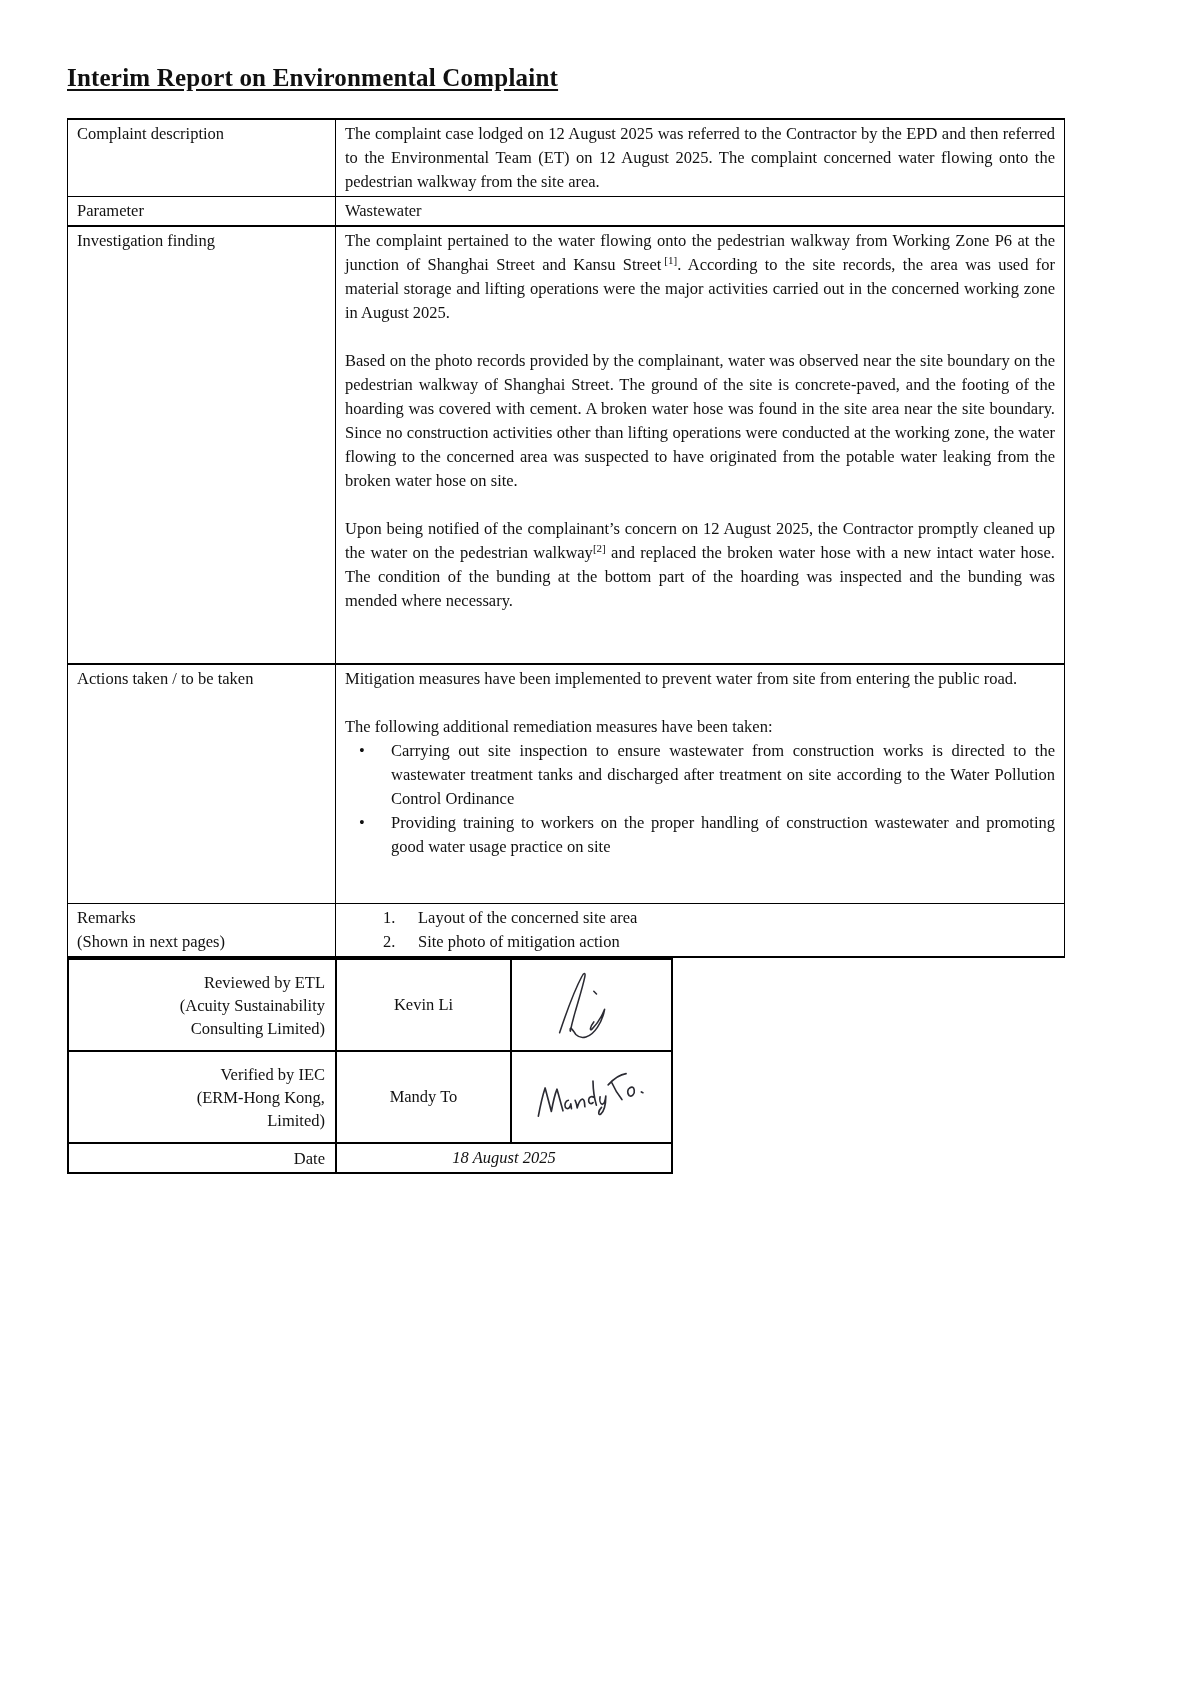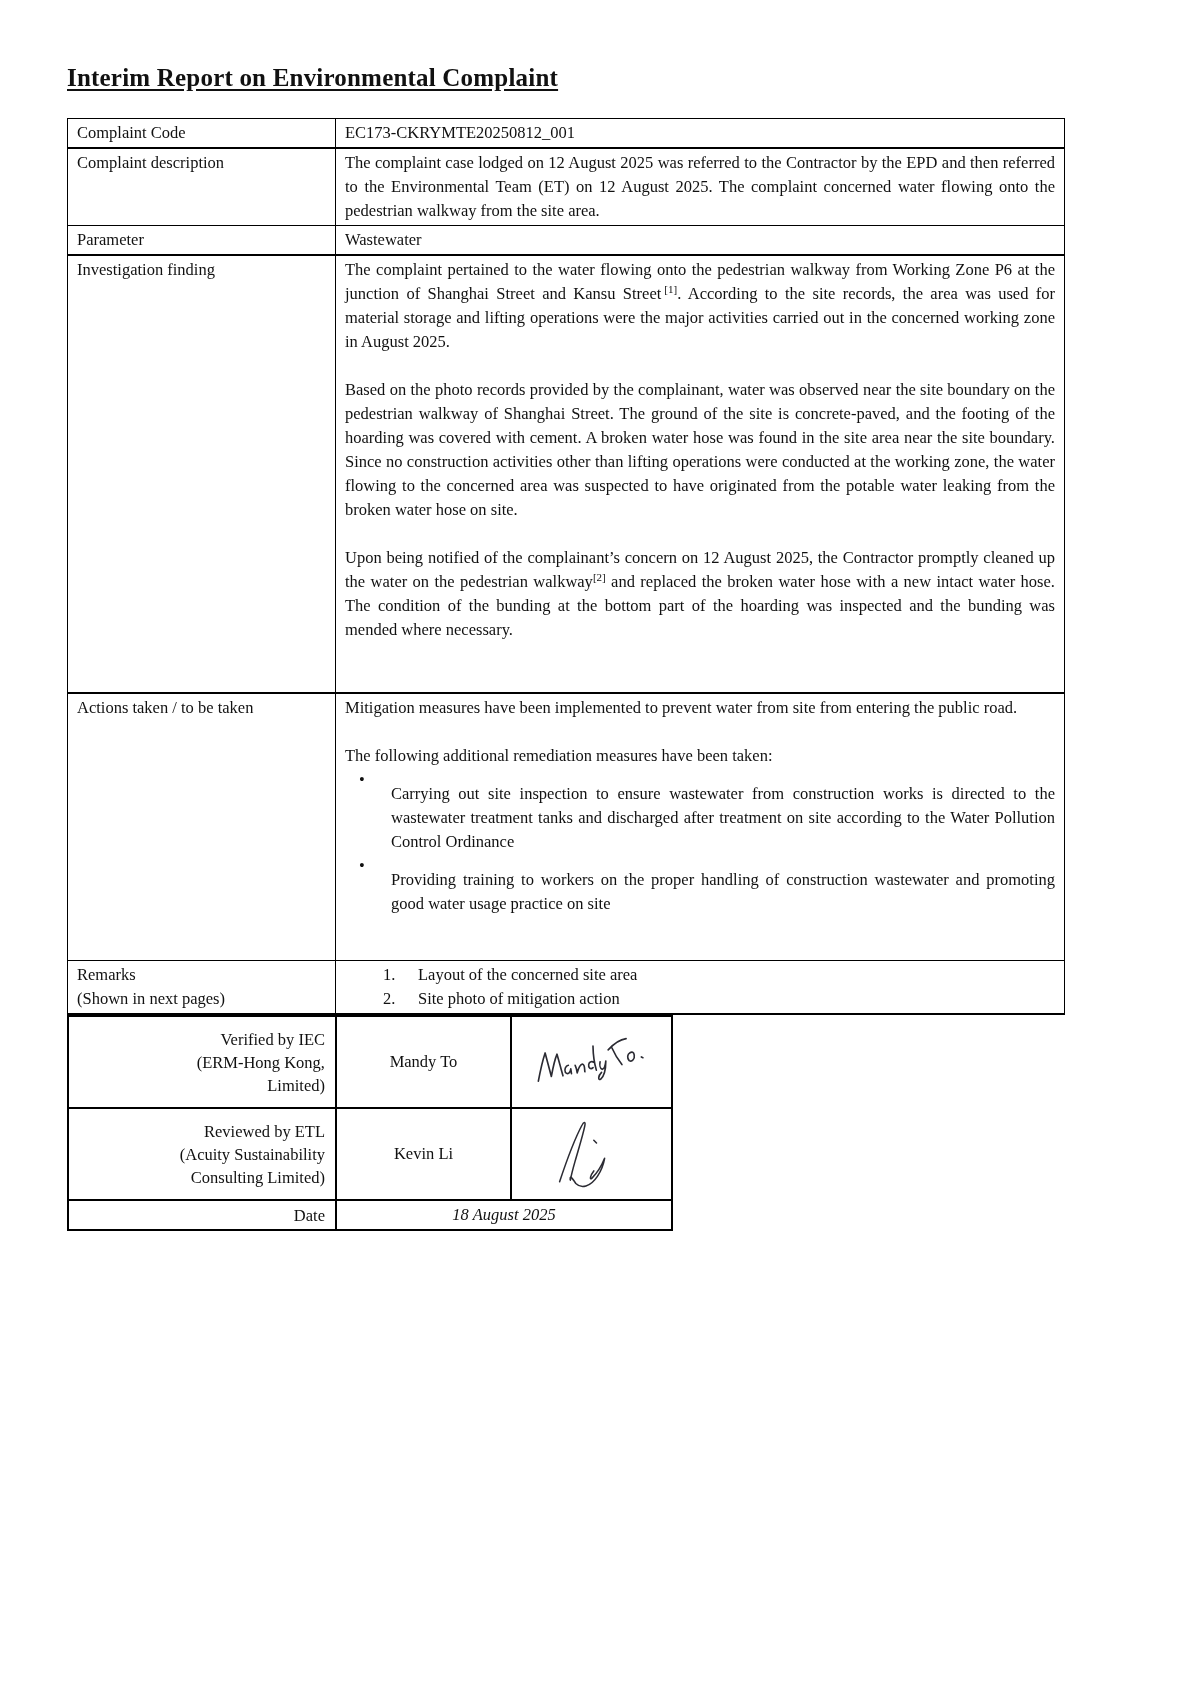--- a/index.html
+++ b/index.html
@@ -35,21 +35,21 @@
   .just { text-align: justify; }
   .para { margin-bottom: 24px; }
   .para:last-child { margin-bottom: 6px; }
   .pad-tail { padding-bottom: 44px !important; }
 
   sup.ref { font-size: 11px; line-height: 0; vertical-align: super; }
   sup.ref.spaced { margin-left: 3px; }
 
   .bullet-row { display: flex; margin-top: 0px; }
   .bullet-marker { width: 14px; padding-left: 14px; flex: none; }
-  .bullet-text { flex: 1; margin-left: 32px; text-align: justify; margin-top: 14px; }
+  .bullet-text { flex: 1; margin-left: 32px; text-align: justify; }
 
   .remark-list { padding-left: 38px; }
   .remark-item { display: flex; }
   .remark-num { width: 35px; flex: none; }
 
   .stable { width: 604px; font-size: 16.5px; margin-top: 0px; }
   .stable td { border-width: 2px; }
   .stable col.s-label { width: 268px; }
   .stable col.s-name  { width: 175px; }
   .stable col.s-sign  { width: 161px; }
@@ -76,24 +76,20 @@
   <div class="doc-title">Interim Report on Environmental Complaint</div>
 
   <table class="rtable">
     <colgroup>
         <col class="c-label">
         <col class="c-value">
       </colgroup>
 
     <tbody>
 
-    <tr>
-      <td>Complaint Code</td>
-      <td>EC173-CKRYMTE20250812_001</td>
-    </tr>
 
     <tr class="thick-top">
       <td>Complaint description</td>
       <td class="just">The complaint case lodged on 12 August 2025 was referred to the Contractor by the EPD and then referred to the Environmental Team (ET) on 12 August 2025. The complaint concerned water flowing onto the pedestrian walkway from the site area.</td>
     </tr>
 
     <tr>
       <td>Parameter</td>
       <td>Wastewater</td>
     </tr>
@@ -148,55 +144,55 @@
     <colgroup>
         <col class="s-label">
         <col class="s-name">
         <col class="s-sign">
       </colgroup>
 
     <tbody>
 
     <tr>
       <td class="role">
+        <div>Reviewed by ETL</div>
+        <div>(Acuity Sustainability</div>
+        <div>Consulting Limited)</div>
+      </td>
+      <td class="name">Kevin Li</td>
+      <td class="sig">
+        <svg class="sig-svg" width="108" height="80" viewBox="0 0 120 86">
+          <path d="M24 76 C32 52 42 26 49 13 C51 9 53 9 52 14 C50 24 45 40 41 54 C39 61 37 69 36 74"></path>
+          <path d="M36 74 C35 68 38 72 42 78 C48 84 58 82 66 70 C70 64 73 56 74 50 C70 60 64 68 60 72 C57 75 58 69 62 64"></path>
+          <path d="M62 30 C63 31 64 32 65 33"></path>
+        </svg>
+      </td>
+    </tr>
+
+    <tr>
+      <td class="role">
         <div>Verified by IEC</div>
         <div>(ERM-Hong Kong,</div>
         <div>Limited)</div>
       </td>
       <td class="name">Mandy To</td>
       <td class="sig">
         <svg class="sig-svg sig-mandy" width="136" height="58" viewBox="0 0 132 60">
           <path d="M8 44 C12 32 16 22 19 16 C20 24 21 33 22 41 C25 32 28 24 31 19 C32 26 33 35 34 42"></path>
           <path d="M41 32 C38 32 36 36 37 39 C39 42 42 40 43 36 L43 41"></path>
           <path d="M48 33 C49 36 49 39 49 41 C51 36 54 32 56 33 C58 34 57 38 57 41"></path>
           <path d="M66 38 C63 40 61 37 62 34 C63 31 66 31 68 33 M69 16 C68 24 68 34 69 41"></path>
           <path d="M74 33 C73 36 73 40 75 41 C77 41 79 37 80 33 C79 40 77 48 72 51 C69 52 70 47 74 44"></path>
           <path d="M88 20 C90 27 93 34 96 39 M84 22 C90 17 98 13 104 13"></path>
           <path d="M106 28 C103 29 102 33 104 36 C107 38 110 35 110 31 C110 28 108 27 106 28"></path>
           <path d="M117 34 l1.5 1"></path>
         </svg>
       </td>
     </tr>
 
-    <tr>
-      <td class="role">
-        <div>Reviewed by ETL</div>
-        <div>(Acuity Sustainability</div>
-        <div>Consulting Limited)</div>
-      </td>
-      <td class="name">Kevin Li</td>
-      <td class="sig">
-        <svg class="sig-svg" width="108" height="80" viewBox="0 0 120 86">
-          <path d="M24 76 C32 52 42 26 49 13 C51 9 53 9 52 14 C50 24 45 40 41 54 C39 61 37 69 36 74"></path>
-          <path d="M36 74 C35 68 38 72 42 78 C48 84 58 82 66 70 C70 64 73 56 74 50 C70 60 64 68 60 72 C57 75 58 69 62 64"></path>
-          <path d="M62 30 C63 31 64 32 65 33"></path>
-        </svg>
-      </td>
-    </tr>
-
     <tr class="date-row">
       <td class="role">Date</td>
       <td class="date-val" colspan="2">18 August 2025</td>
     </tr>
   </tbody>
     </table>
 
 </div>
 
 </body></html>

